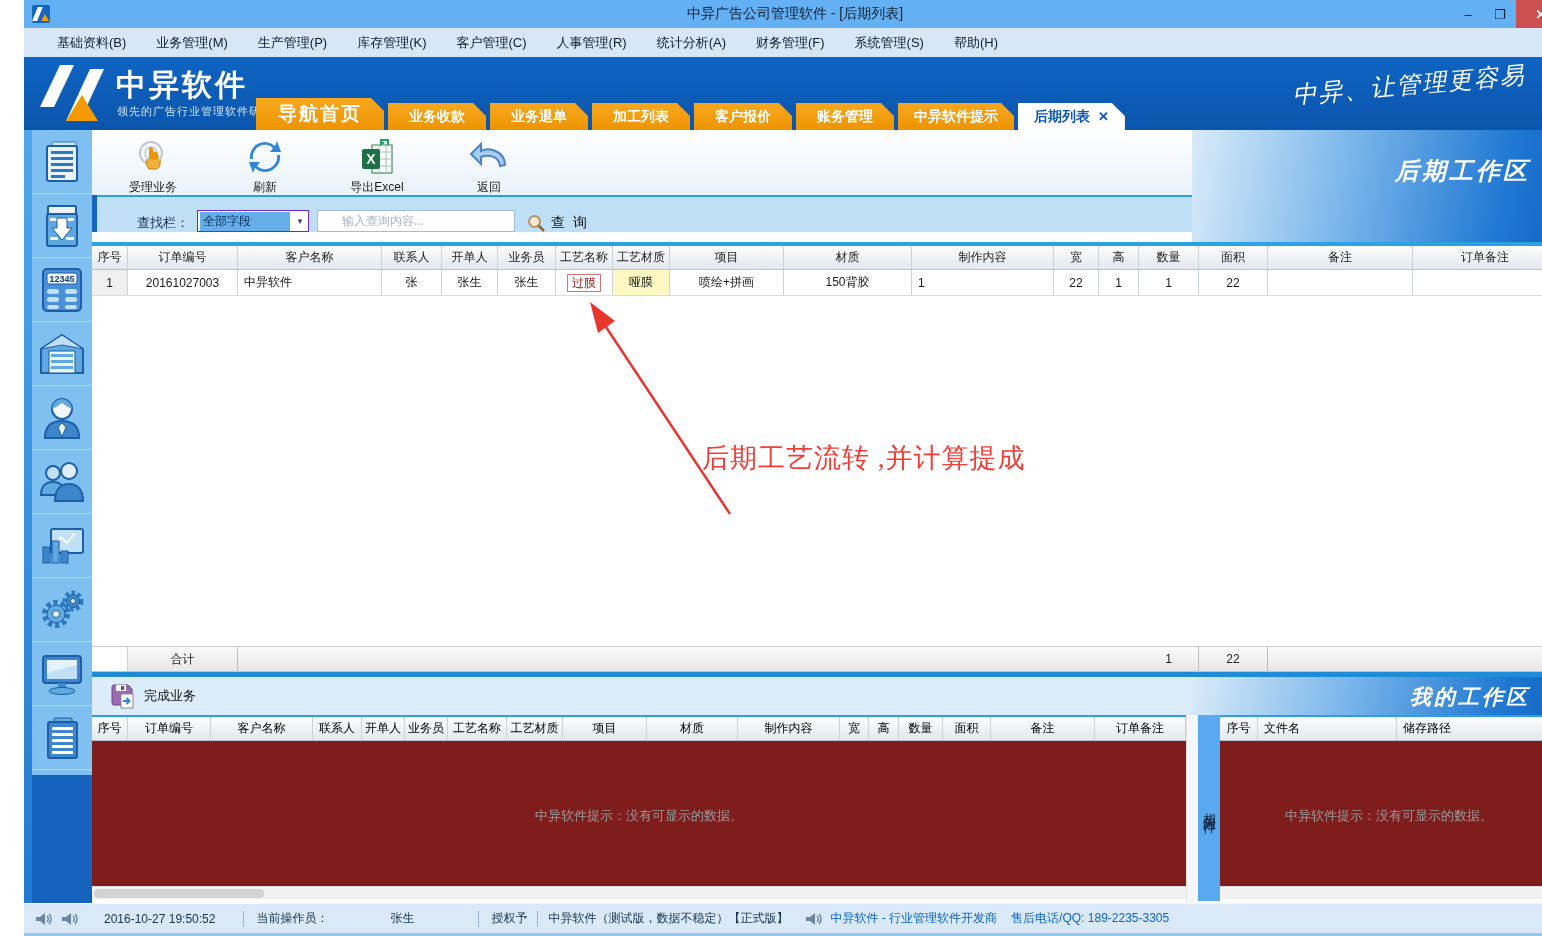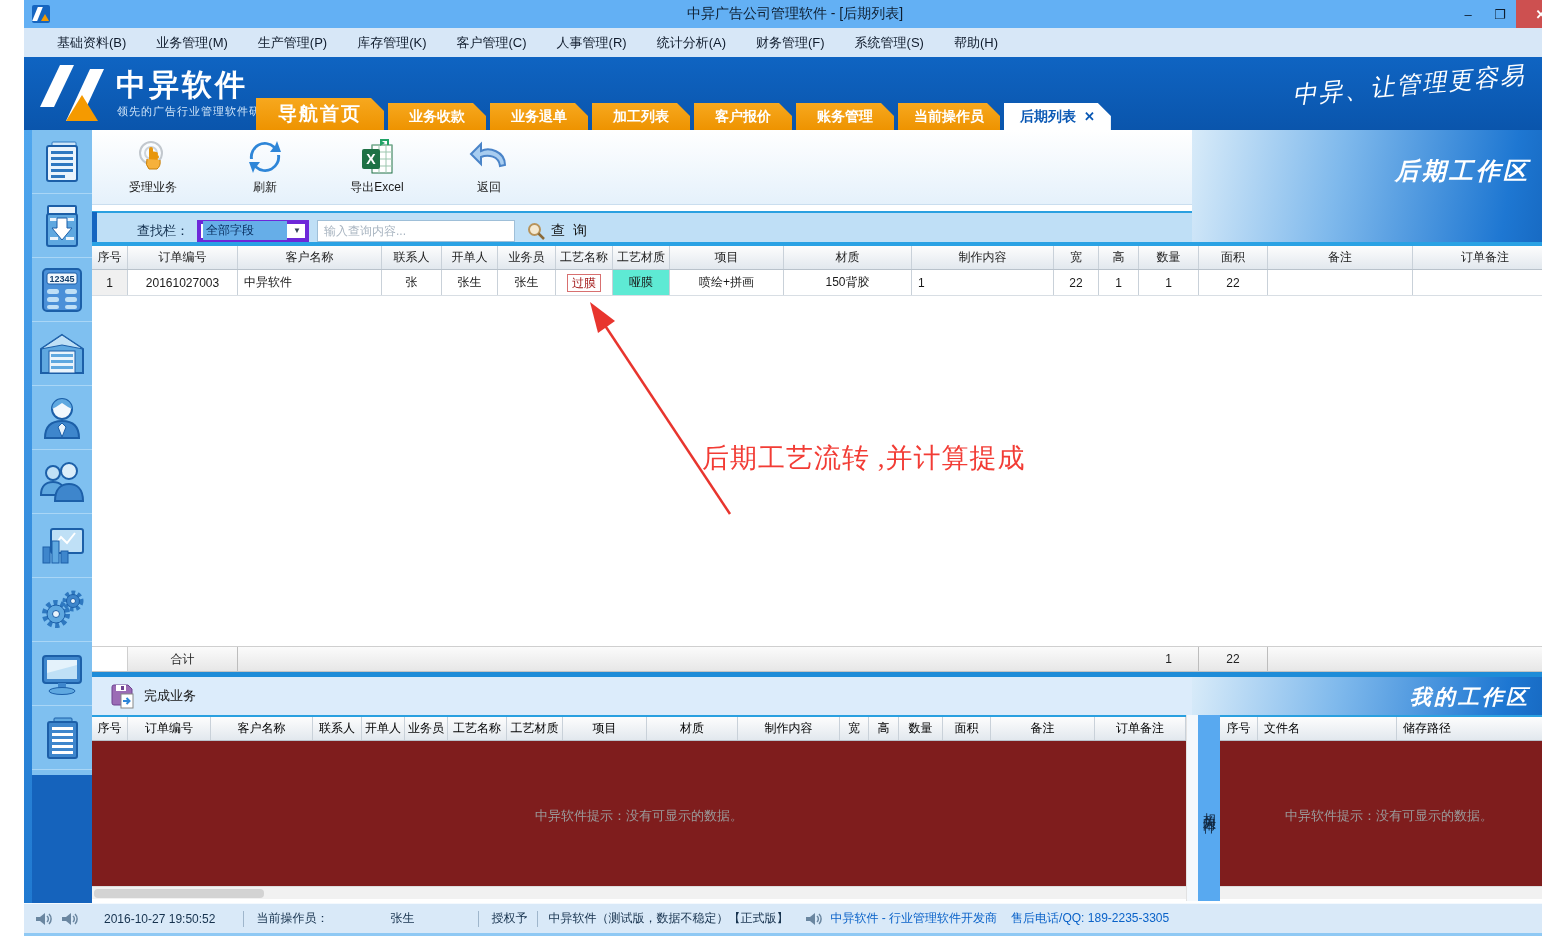--- a/index.html
+++ b/index.html
@@ -51,43 +51,43 @@
 
   
   .band { background:linear-gradient(100deg,#D8EBF9 0%,#7FB9EC 40%,#1E77D2 85%,#1566BE 100%); }
   .band-upper { position:absolute; left:1168px; top:130px; width:366px; height:112px; }
   .band-lower { position:absolute; left:1168px; top:677px; width:366px; height:38px; }
   .band-title { position:absolute; right:28px; font-family:"Liberation Serif",serif; font-style:italic; font-weight:bold; color:#fff; white-space:nowrap; }
   .band-upper .band-title { top:25px; font-size:24px; letter-spacing:3px; }
   .band-lower .band-title { top:6px; font-size:21px; letter-spacing:3px; }
 
   
-  .searchbar { position:absolute; left:68px; top:211px; width:1100px; height:37px; background:#BFDFF6; border-top:2px solid #2AA0E0; display:flex; align-items:center; }
+  .searchbar { position:absolute; left:68px; top:195px; width:1100px; height:37px; background:#BFDFF6; border-top:2px solid #2AA0E0; display:flex; align-items:flex-end; }
   .search-accent { width:5px; height:37px; background:#1565C0; margin-right:40px; }
   .search-label { font-size:13px; color:#13304F; margin-right:8px; white-space:nowrap; }
-  .combo { width:112px; height:22px; background:#fff; border:4px solid #6d28d9; display:flex; align-items:center; margin-right:8px; }
+  .combo { width:112px; height:22px; background:#fff; border:1px solid #6d28d9; display:flex; align-items:center; margin-right:8px; }
   .combo .sel { flex:1; margin:2px; background:#66AEE8; color:#0A3060; font-size:12px; padding:1px 3px; white-space:nowrap; overflow:hidden; }
   .combo .arr { width:16px; text-align:center; font-size:8px; color:#345; }
-  .search-input { width:198px; height:22px; border:1px solid #9FBFD8; font-size:12px; padding:0 6px; color:#333; font-family:"Liberation Sans",sans-serif; }
+  .search-input { width:198px; height:22px; border:1px solid #9FBFD8; font-size:12px; padding:0 24px; color:#333; font-family:"Liberation Sans",sans-serif; }
   .search-input::placeholder { color:#A8B4C0; }
   .search-go { display:flex; align-items:center; gap:6px; margin-left:12px; }
   .search-go .lbl { font-size:14px; color:#111; letter-spacing:2px; white-space:nowrap; }
 
   
   .main-table { position:absolute; left:68px; top:242px; width:1466px; }
   .blue-topline { height:4px; background:#2AA2E4; }
   .trow { display:flex; width:100%; }
   .th,.td { display:flex; align-items:center; justify-content:center; border-right:1px solid #C9D1D9; font-size:12px; overflow:hidden; white-space:nowrap; }
   .thead { height:24px; background:linear-gradient(#FDFDFD,#E2E8EE); border-bottom:1px solid #B9C2CB; }
   .thead .th { color:#222; }
   .tbody-row { height:26px; background:#fff; border-bottom:1px solid #D8DEE4; }
   .tbody-row .td { color:#1A1A1A; }
   .td.left,.th.left { justify-content:flex-start; padding-left:6px; }
   .td.seq { background:#F0F0F0; }
-  .td.hl { background:#5eead4; }
+  .td.hl { background:#fef9c3; }
   .process-flag { border:1px solid #D87070; color:#A01515; padding:0 4px; line-height:16px; }
   .mc0{width:36px}.mc1{width:110px}.mc2{width:144px}.mc3{width:60px}.mc4{width:56px}.mc5{width:58px}.mc6{width:57px}.mc7{width:57px}.mc8{width:114px}.mc9{width:128px}.mc10{width:142px}.mc11{width:45px}.mc12{width:40px}.mc13{width:60px}.mc14{width:69px}.mc15{width:145px}.mc16{flex:1}
 
   
   .canvas { position:absolute; left:68px; top:296px; width:1466px; height:350px; background:#fff; overflow:hidden; }
   .annotation { position:absolute; left:610px; top:144px; font-family:"Liberation Serif",serif; font-size:27px; color:#F23C35; letter-spacing:1px; white-space:nowrap; }
   .arrow-svg { position:absolute; left:0; top:0; }
   .watermark { position:absolute; left:565px; top:196px; display:flex; align-items:flex-start; gap:14px; }
   .wm-text .cn { font-size:46px; font-weight:bold; color:#EBEBEB; letter-spacing:6px; line-height:50px; }
   .wm-text .en { font-size:15px; font-weight:bold; color:#E7E7E7; letter-spacing:4px; }
@@ -169,21 +169,21 @@
     <div class="brand-name">中异软件</div>
     <div class="brand-tagline">领先的广告行业管理软件研发商</div>
     <div class="slogan">中异、让管理更容易</div>
     <div class="tabs">
       <div class="tab home">导航首页</div>
       <div class="tab">业务收款</div>
       <div class="tab">业务退单</div>
       <div class="tab">加工列表</div>
       <div class="tab">客户报价</div>
       <div class="tab">账务管理</div>
-      <div class="tab">当前操作员</div>
+      <div class="tab">中异软件提示</div>
       <div class="tab active">
         <span>后期列表</span>
         <span class="tab-x">✕</span>
       </div>
     </div>
   </div>
 
   <div class="edge-left"></div>
   <div class="edge-right"></div>
   <div class="edge-bottom"></div>

